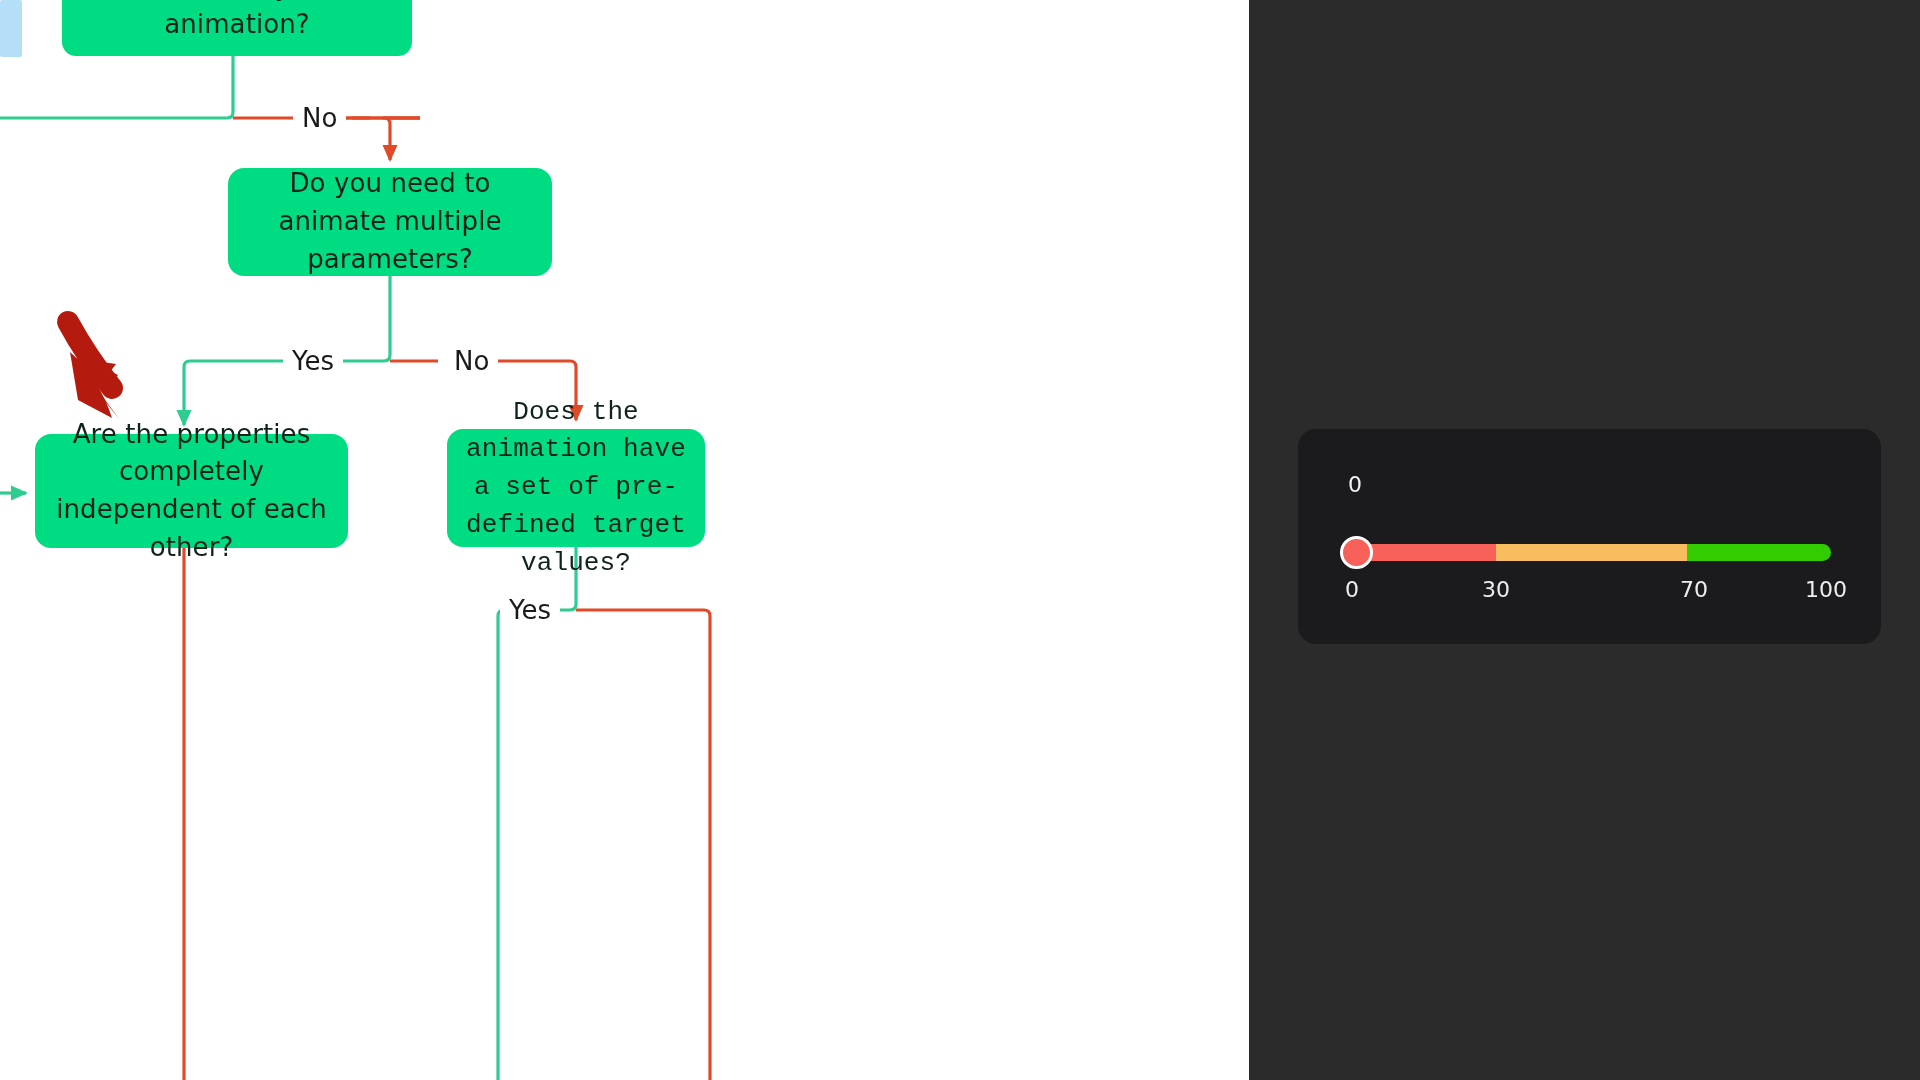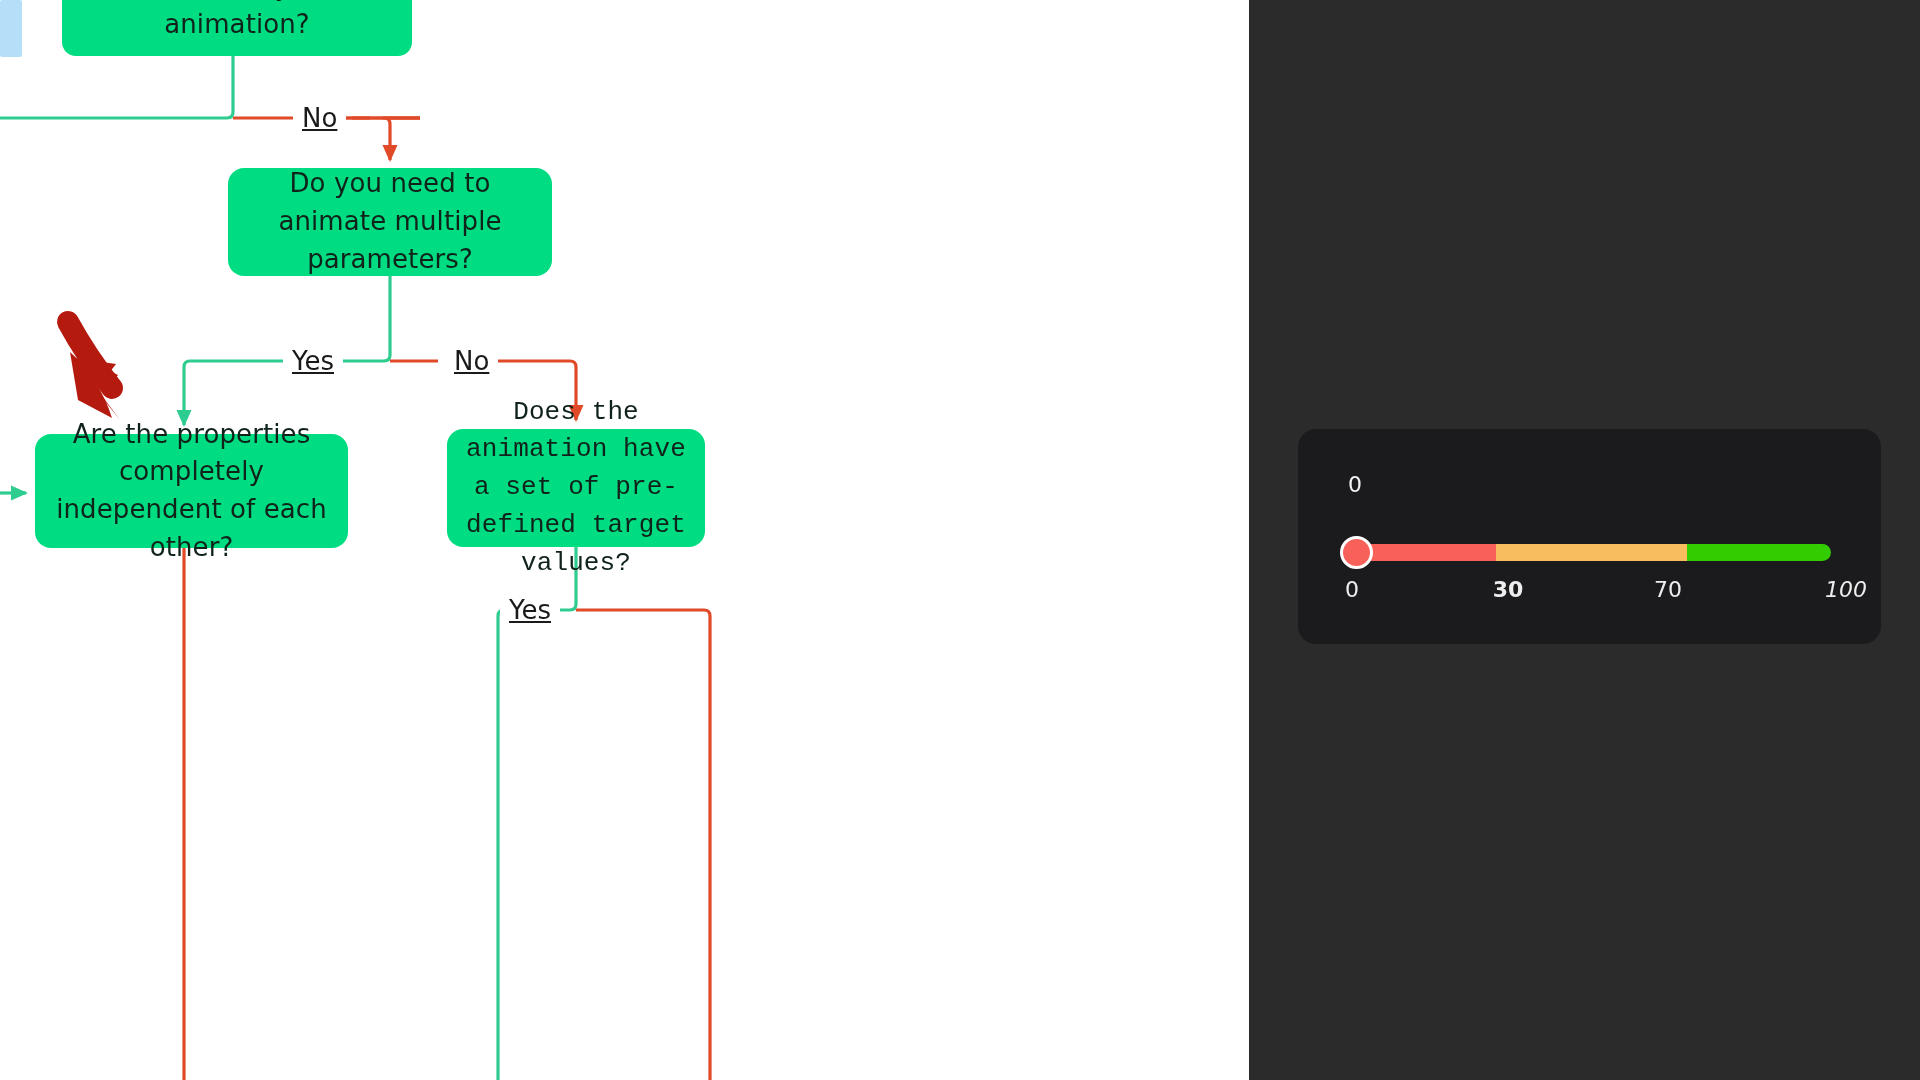--- a/index.html
+++ b/index.html
@@ -46,21 +46,20 @@
   }
 
   .edge-label {
     position: absolute;
     color: #1a1a1a;
     font-size: 26px;
     line-height: 1;
     background: #ffffff;
     padding: 0 9px;
     white-space: nowrap;
-    text-decoration: underline;
   }
 
   .blue-chip {
     position: absolute;
     background: #B5DFF9;
     border-radius: 2px;
   }
 
   
   #dark-panel {
@@ -206,21 +205,21 @@
         <div id="slider-track">
           <div class="seg" style="width:30%; background:#F8615A;"></div>
           <div class="seg" style="width:40%; background:#F8BD5F;"></div>
           <div class="seg" style="width:30%; background:#33CC00;"></div>
         </div>
         <div id="slider-thumb"></div>
       </div>
 
       <div id="slider-ticks">
         <span class="tick" style="left:26px;">0</span>
-        <span class="tick" style="left:182px;font-weight:bold;">30</span>
-        <span class="tick" style="left:342px;">70</span>
-        <span class="tick" style="left:520px;font-style:italic;">100</span>
+        <span class="tick" style="left:170px;">30</span>
+        <span class="tick" style="left:368px;">70</span>
+        <span class="tick" style="left:500px;">100</span>
       </div>
 
     </div>
   </div>
 
 </div>
 
 </body></html>

